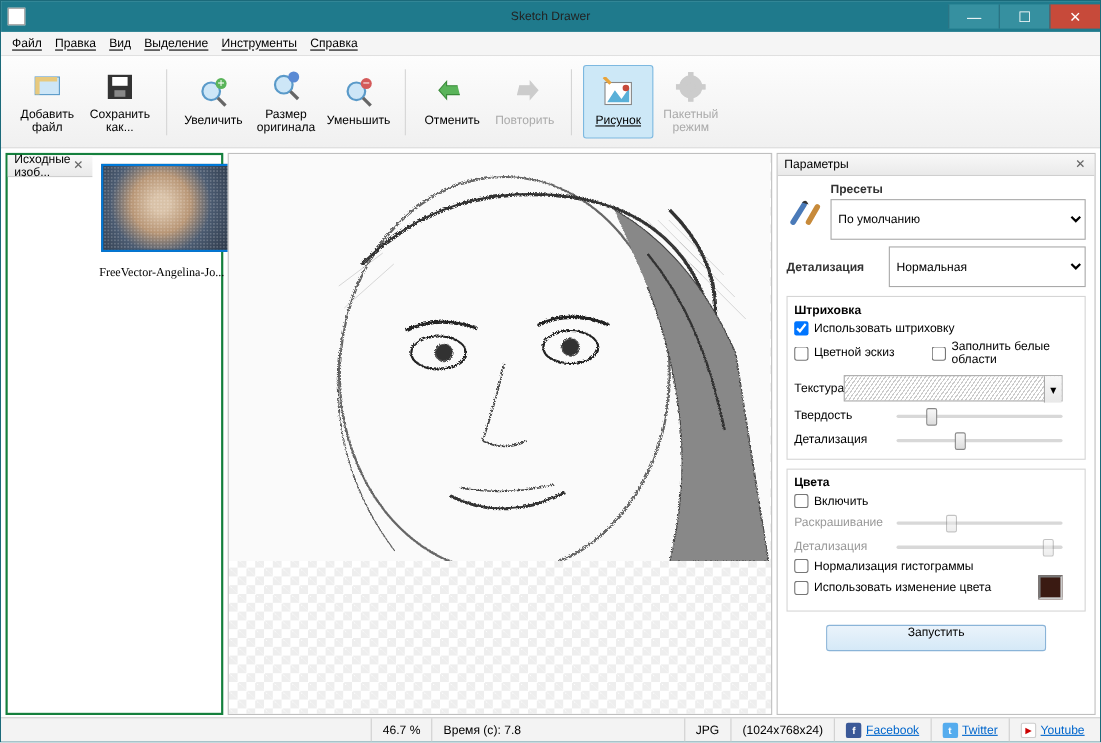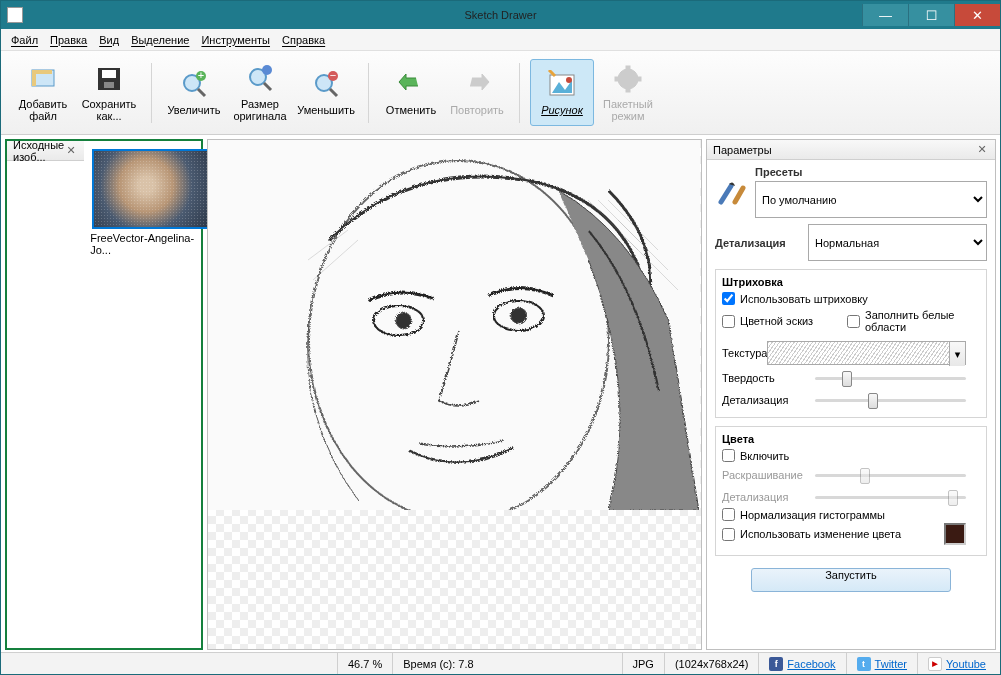--- a/index.html
+++ b/index.html
@@ -10,35 +10,35 @@
 .titlebar-title { position: absolute; left: 50%; transform: translateX(-50%); color: #222; }
 .title-controls { margin-left: auto; display: flex; }
 .title-btn { width: 46px; height: 22px; background: #3690a0; color: #fff; display: flex; align-items: center; justify-content: center; border-left: 1px solid #2a7080; font-size: 13px; cursor: pointer; }
 .title-btn.close { background: #c74a3a; }
 .menubar { height: 22px; background: #f5f5f5; display: flex; align-items: center; padding: 0 10px; gap: 12px; border-bottom: 1px solid #e0e0e0; }
 .menu-item { text-decoration: underline; color: #000; cursor: pointer; text-underline-offset: 2px; }
 .toolbar { height: 84px; background: linear-gradient(#fdfdfd,#f0f0f0); border-bottom: 1px solid #cfcfcf; display: flex; align-items: center; padding: 0 10px; gap: 4px; }
 .toolbar-group { display: flex; gap: 2px; }
 .toolbar-sep { width: 1px; height: 60px; background: #d5d5d5; margin: 0 6px; }
 .tool-btn { display: flex; flex-direction: column; align-items: center; justify-content: center; padding: 4px 6px; border-radius: 3px; cursor: pointer; gap: 3px; width: 64px; }
-.tool-btn.active { background: #cde8f7; border: 1px solid #7cb8e0; font-style: italic; }
+.tool-btn.active { background: #cde8f7; border: 1px solid #7cb8e0; }
 .tool-btn.disabled { color: #aaa; cursor: default; }
 .tool-btn.disabled .tool-icon svg * { fill: #ccc; stroke: #ccc; }
 .tool-icon { width: 32px; height: 32px; display: flex; align-items: center; justify-content: center; }
 .tool-label { font-size: 11px; text-align: center; line-height: 12px; white-space: pre-line; }
 .workspace { flex: 1; display: flex; background: #fff; height: 522px; }
 .left-panel { width: 198px; border: 2px solid #15803d; margin: 4px 2px 2px 4px; display: flex; flex-direction: row; }
 .panel-header { background: linear-gradient(#f8f8f8,#eaeaea); height: 20px; display: flex; align-items: center; padding: 0 6px; border-bottom: 1px solid #cfcfcf; }
 .panel-title { flex: 1; }
 .panel-close { width: 14px; height: 14px; display: flex; align-items: center; justify-content: center; cursor: pointer; color: #666; }
 .thumb-area { padding: 6px; }
 .thumb { width: 120px; height: 80px; border: 2px solid #0078d7; margin: 2px; background: #345; position: relative; overflow: hidden; }
 .thumb-face { width: 100%; height: 100%; background: radial-gradient(circle at 45% 45%, #d9c2a8 10%, #b89676 35%, #4a5a70 60%, #2a3545 100%); position: relative; }
 .thumb-halftone { position: absolute; inset: 0; background-image: radial-gradient(#fff3 1px, transparent 1px); background-size: 3px 3px; }
-.thumb-label { margin-top: 3px; font-size: 11px; }
+.thumb-label { margin-top: 13px; font-size: 11px; font-family: Liberation Serif, serif; }
 .canvas-area { flex: 1; margin: 4px 2px 2px 2px; border: 1px solid #bfbfbf; position: relative; overflow: hidden; background: #fff; }
 .checker { position: absolute; inset: 0; background-image: linear-gradient(45deg,#eee 25%,transparent 25%,transparent 75%,#eee 75%,#eee),linear-gradient(45deg,#eee 25%,transparent 25%,transparent 75%,#eee 75%,#eee); background-size: 16px 16px; background-position: 0 0,8px 8px; }
 .sketch-image { position: absolute; top: 0; left: 0; width: 492px; height: 370px; background: #fafafa; }
 .right-outer { width: 290px; margin: 4px 4px 2px 2px; display: flex; flex-direction: column; }
 .right-panel { border: 1px solid #bfbfbf; flex: 1; display: flex; flex-direction: column; overflow: hidden; }
 .params-body { flex: 1; padding: 6px 8px; display: flex; flex-direction: column; gap: 6px; overflow-y: auto; }
 .preset-row { display: flex; align-items: center; gap: 8px; }
 .preset-icon { width: 32px; height: 32px; }
 .preset-col { flex: 1; display: flex; flex-direction: column; gap: 3px; }
 .section-label { font-weight: bold; color: #333; }

